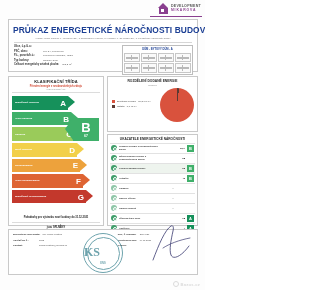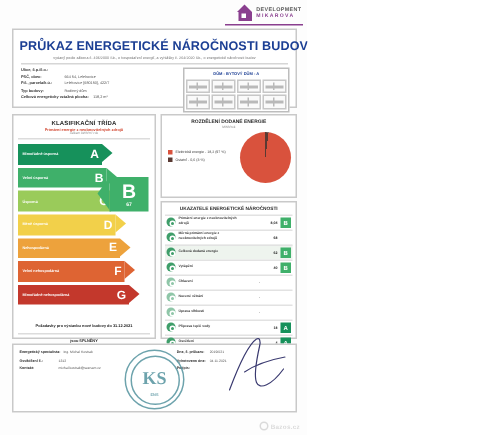--- a/index.html
+++ b/index.html
@@ -179,21 +179,21 @@
   .foot-right { flex: .85; padding-left: 3px; }
   .ffld { display: flex; gap: 2px; margin-bottom: 2.5px; align-items: baseline; }
   .ffld .k { font-size: 2.4px; font-weight: bold; color: #333; min-width: 24px; }
   .ffld .v { font-size: 2.3px; color: #555; }
   .foot-right .ffld .k { min-width: 20px; }
 
   .stamp {
     position: absolute; left: 50%; top: 3px; transform: translateX(-50%);
     width: 40px; height: 40px; border-radius: 50%;
     border: 1.2px solid #4e8f9b; color: #4e8f9b;
-    display: flex; align-items: center; justify-content: center;
+    display: flex; align-items: center; 
     opacity: .82;
   }
   .stamp::before {
     content: ""; position: absolute; left: 2.5px; top: 2.5px; right: 2.5px; bottom: 2.5px;
     border: .7px solid #4e8f9b; border-radius: 50%;
   }
   .stamp .mono {
     font-size: 12px; font-weight: bold; font-family: "Liberation Serif", serif;
     transform: translateY(-1px);
   }

